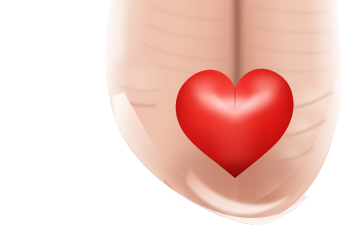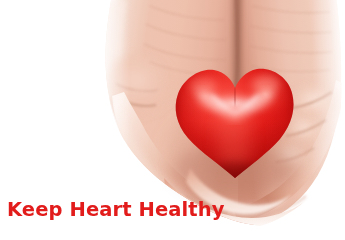--- a/index.html
+++ b/index.html
@@ -325,15 +325,14 @@
 
           <ellipse cx="235" cy="176" rx="26" ry="14" fill="#6d0303" opacity="0.42" filter="url(#blurMed)"></ellipse>
         </g>
       </g>
 
       <path d="M190,168 C200,184 216,196 236,202 C256,208 276,205 292,194
                C280,208 260,216 240,214 C218,212 198,200 186,182 Z" fill="url(#lowerFingersGrad)" opacity="0.96" filter="url(#blurEdge)"></path>
     </svg>
   </div>
 
-  <p id="caption">Keep Heart Healthy</p>
 
 </div>
 
 </body></html>

